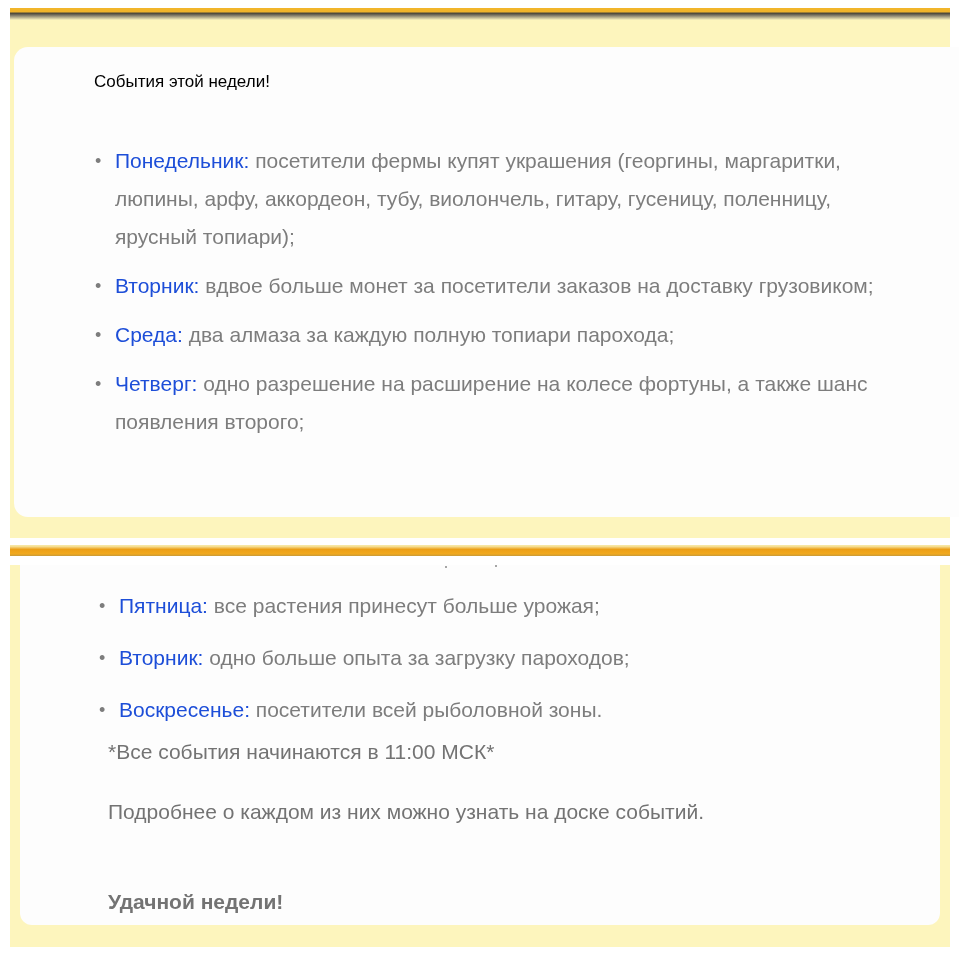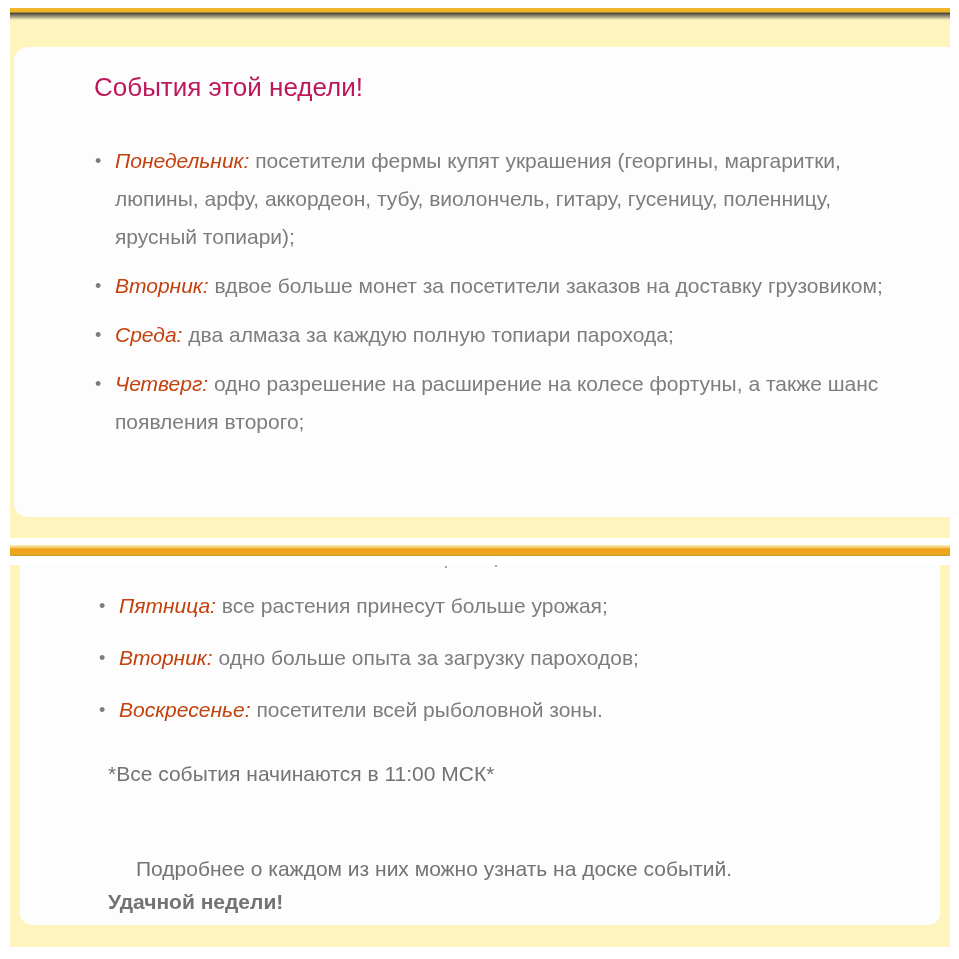--- a/index.html
+++ b/index.html
@@ -9,33 +9,33 @@
   .top-panel { left:10px; top:8px; width:940px; height:530px; background:#fdf5bd; }
   .top-bar { position:absolute; left:0; top:0; width:100%; height:12px;
              background:linear-gradient(#f1b52a 0 30%, #4e4a3c 45%, #8a8470 65%, #fdf5bd 100%); }
   .top-card { position:absolute; left:4px; top:39px; right:-10px; height:470px;
               background:#fdfdfd; border-radius:14px 0 0 14px; }
   .mid-bar { position:absolute; left:10px; top:545px; width:940px; height:11px;
              background:linear-gradient(#f7e6a2 0 10%, #ec9f17 40%, #f1a91e 80%, #c79a3a 100%); }
   .bottom-panel { left:10px; top:565px; width:940px; height:382px; background:#fdf5bd; }
   .bottom-card { position:absolute; left:10px; top:0; width:920px; height:360px;
                  background:#fdfdfd; border-radius:0 0 12px 12px; }
-  .intro { position:absolute; left:94px; top:72px; font-size:26px; color:#be185d; }
+  .intro { position:absolute; left:94px; top:72px; font-size:17px; color:#000000; }
   .list { position:absolute; margin:0; padding:0; list-style:none; }
   .list li { position:relative; padding-left:20px; font-size:21px; line-height:38px;
              color:#7d7d7d; }
   .list li .bullet { position:absolute; left:0; top:0; color:#7d7d7d; font-size:18px; }
-  .list li .day { color:#c2410c;font-style:italic; }
+  .list li .day { color:#1d4ed8; }
   .top-list { left:95px; top:142px; width:790px; }
   .top-list li { margin-bottom:11px; }
   .bottom-list { left:99px; top:587px; width:790px; }
   .bottom-list li { margin-bottom:14px; }
   .note { position:absolute; left:108px; font-size:21px; color:#737373; }
-  .note1 { top:762px; }
-  .note2 { top:857px;margin-left:28px; }
+  .note1 { top:740px; }
+  .note2 { top:800px; }
   .note3 { top:890px;font-weight:bold; }
   .speck { position:absolute; width:2px; height:2px; background:#888; border-radius:50%; }
 </style>
 </head>
 <body>
 
 <div class="panel top-panel">
   <div class="top-bar"></div>
   <div class="top-card"></div>
 </div>

